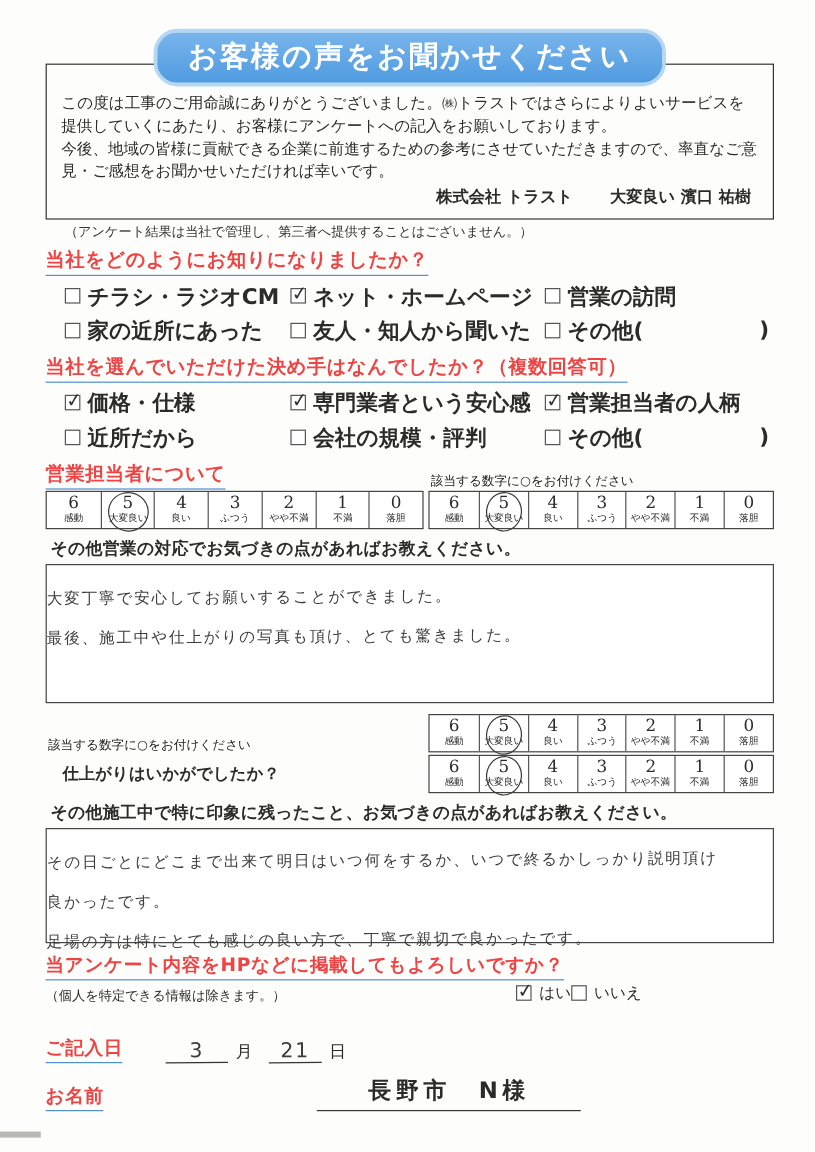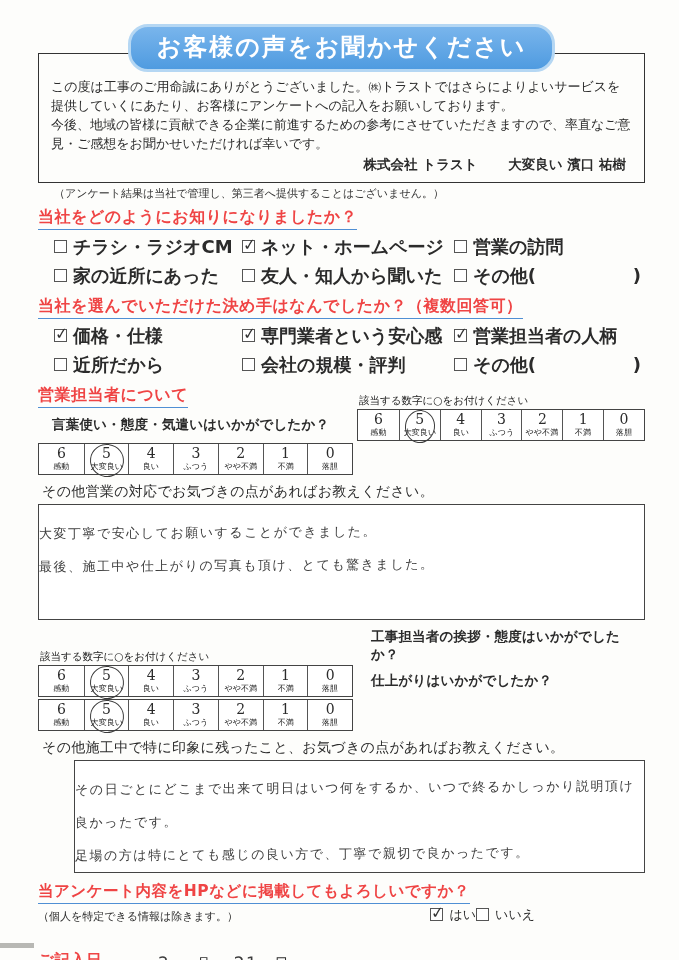--- a/index.html
+++ b/index.html
@@ -67,26 +67,26 @@
   }
   .rt-cell { border-left:1px solid #555; text-align:center; padding:1px 0 2px; position:relative; }
   .rt-cell:first-child { border-left:none; }
   .rt-num { font-size:14px; line-height:16px; font-family:"DejaVu Serif","Liberation Serif",serif; }
   .rt-label { font-size:8.5px; line-height:11px; color:#222; white-space:nowrap; transform:scale(0.95); }
   .rt-cell.circled::before {
     content:""; position:absolute; left:5px; right:5px; top:0; height:31px;
     border:1.5px solid #3a3a3a; border-radius:50%; transform:rotate(7deg);
   }
 
-  .comment-prompt { font-size:14px; font-weight:normal; margin:7px 0 3px 4px; letter-spacing:0.3px; }
+  .comment-prompt { font-size:14px; font-weight:bold; margin:7px 0 3px 4px; letter-spacing:0.3px; }
   .comment-box { border:1.5px solid #444; background:#fff; padding:10px 0 8px; }
   .hand { color:#3d3d3d; letter-spacing:1.5px; transform:rotate(-0.4deg); font-size:13px; }
   .comment-box .hand-line { line-height:33px; }
   .box-1 { height:116px; }
-  .box-2 { height:113px;margin-left:36px; }
+  .box-2 { height:96px; }
 
   
   .publish-row { display:flex; align-items:flex-end; margin-top:2px; font-size:13px; }
   .publish-note { font-size:11px; }
   .publish-opts { display:flex; margin-left:auto; margin-right:110px; }
 
   
   .date-row { display:flex; align-items:flex-end; margin-top:26px; font-size:15px; gap:6px; }
   .date-fill {
     display:inline-block; border-bottom:1.4px solid #333; text-align:center;
@@ -183,21 +183,20 @@
         <span class="paren-close">)</span>
       </div>
     </div>
   </div>
 
   <div class="rate-grid">
     <div>
       <span class="h-blue h-lg">営業担当者について</span>
     </div>
     <div class="scale-caption">該当する数字に○をお付けください</div>
-    <div class="q-text">言葉使い・態度・気遣いはいかがでしたか？</div>
     <div class="rating-table">
         <div class="rt-cell">
           <div class="rt-num">6</div>
           <div class="rt-label">感動</div>
         </div>
         <div class="rt-cell circled">
           <div class="rt-num">5</div>
           <div class="rt-label">大変良い</div>
         </div>
         <div class="rt-cell">
@@ -253,21 +252,20 @@
       </div>
   </div>
   <div class="comment-prompt">その他営業の対応でお気づきの点があればお教えください。</div>
   <div class="comment-box box-1">
     <div class="hand hand-line">大変丁寧で安心してお願いすることができました。</div>
     <div class="hand hand-line">最後、施工中や仕上がりの写真も頂け、とても驚きました。</div>
   </div>
 
   <div class="rate-grid">
     <div class="scale-caption">該当する数字に○をお付けください</div>
-    <div class="q-text">工事担当者の挨拶・態度はいかがでしたか？</div>
     <div class="rating-table">
         <div class="rt-cell">
           <div class="rt-num">6</div>
           <div class="rt-label">感動</div>
         </div>
         <div class="rt-cell circled">
           <div class="rt-num">5</div>
           <div class="rt-label">大変良い</div>
         </div>
         <div class="rt-cell">

